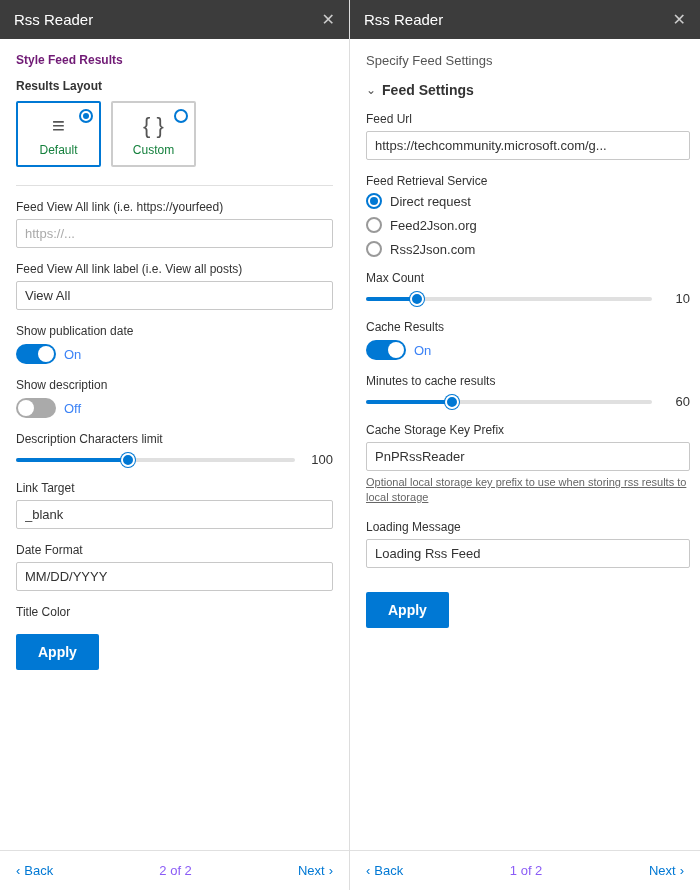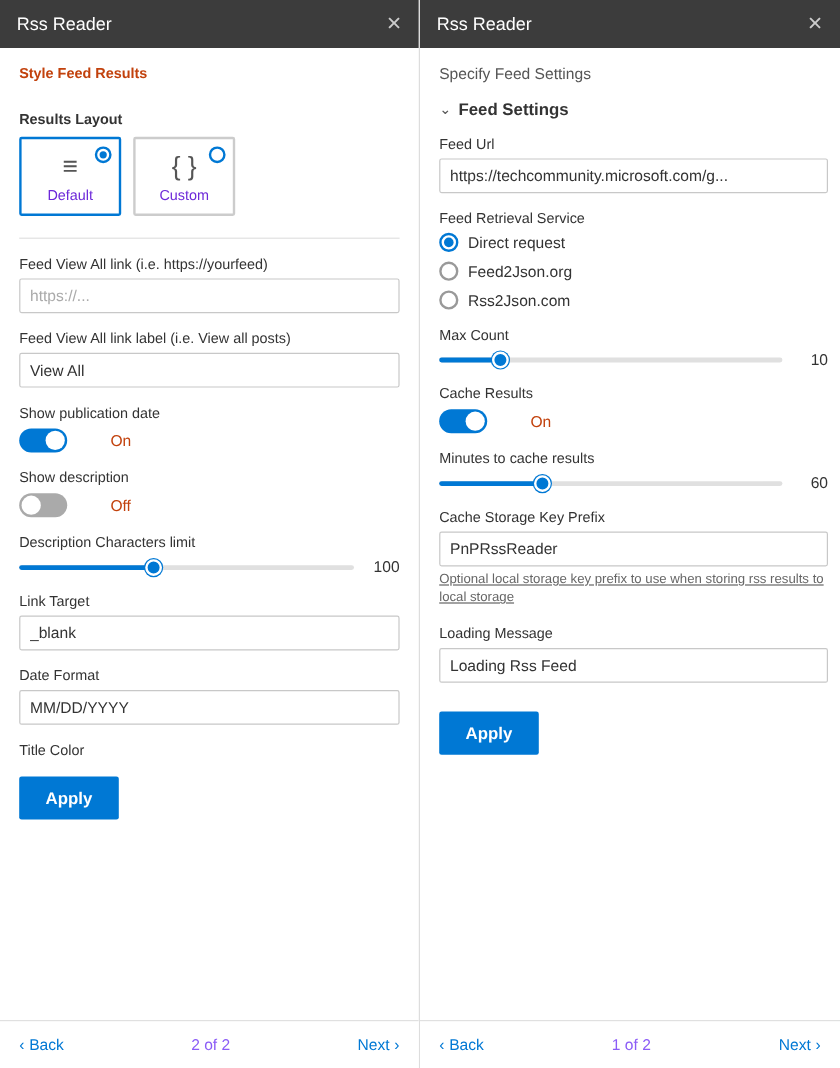--- a/index.html
+++ b/index.html
@@ -59,23 +59,23 @@
     .panel-content::-webkit-scrollbar-thumb { background: #ccc; }
 
     
     .panel-right .panel-content {
       padding-right: 10px;
     }
 
     
     .section-title {
       font-size: 12px;
-      color: #c2410c;
+      color: #701a75;
       font-weight: 600;
-      margin-bottom: 24px;
+      margin-bottom: 12px;
     }
 
     
     .results-layout-label {
       font-size: 12px;
       color: #333;
       margin-bottom: 8px;
       font-weight: 700;
     }
     .layout-options {
@@ -117,21 +117,21 @@
       border-radius: 50%;
       background: #0078d4;
     }
     .layout-icon {
       font-size: 22px;
       margin-bottom: 4px;
       color: #555;
     }
     .layout-label {
       font-size: 12px;
-      color: #6d28d9;
+      color: #15803d;
       text-align: right;
     }
 
     
     .divider {
       border: none;
       border-top: 1px solid #e0e0e0;
       margin: 10px 0 14px 0;
     }
 
@@ -178,22 +178,21 @@
       top: 2px;
       width: 16px;
       height: 16px;
       border-radius: 50%;
       background: #fff;
     }
     .toggle.on .toggle-thumb { right: 2px; }
     .toggle.off .toggle-thumb { left: 2px; }
     .toggle-label {
       font-size: 13px;
-      color: #c2410c;
-      margin-left: 28px;
+      color: #3b82f6;
     }
 
     
     .slider-row {
       margin-bottom: 14px;
     }
     .slider-label {
       font-size: 12px;
       color: #333;
       margin-bottom: 6px;

